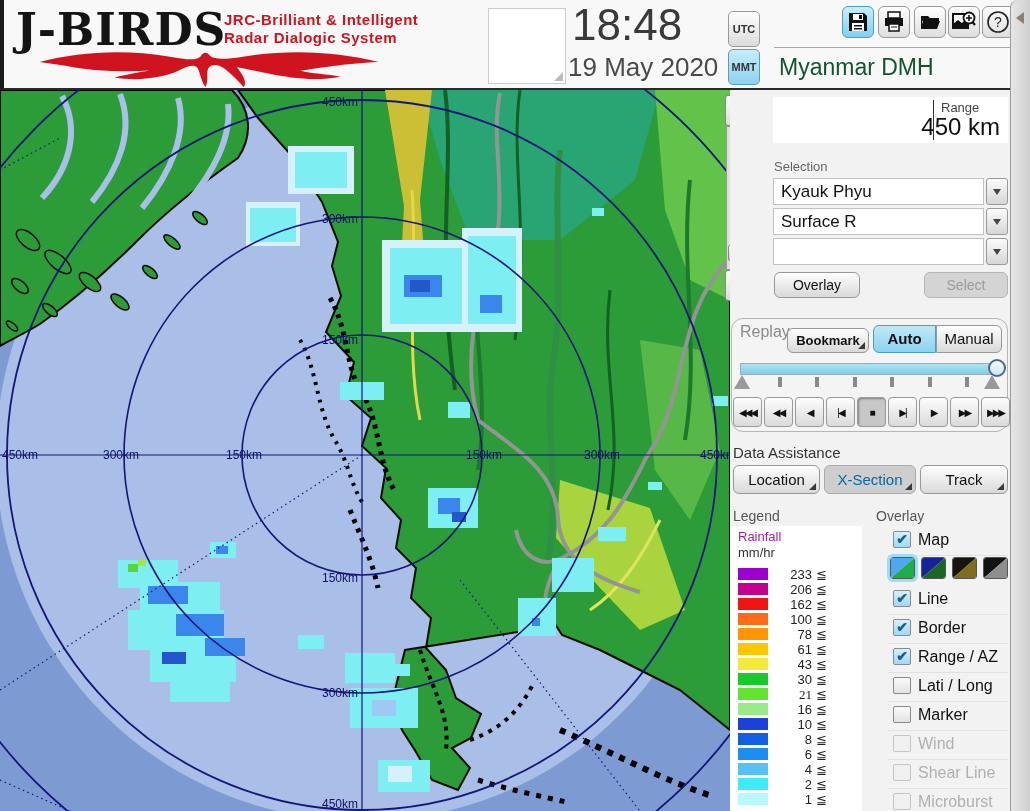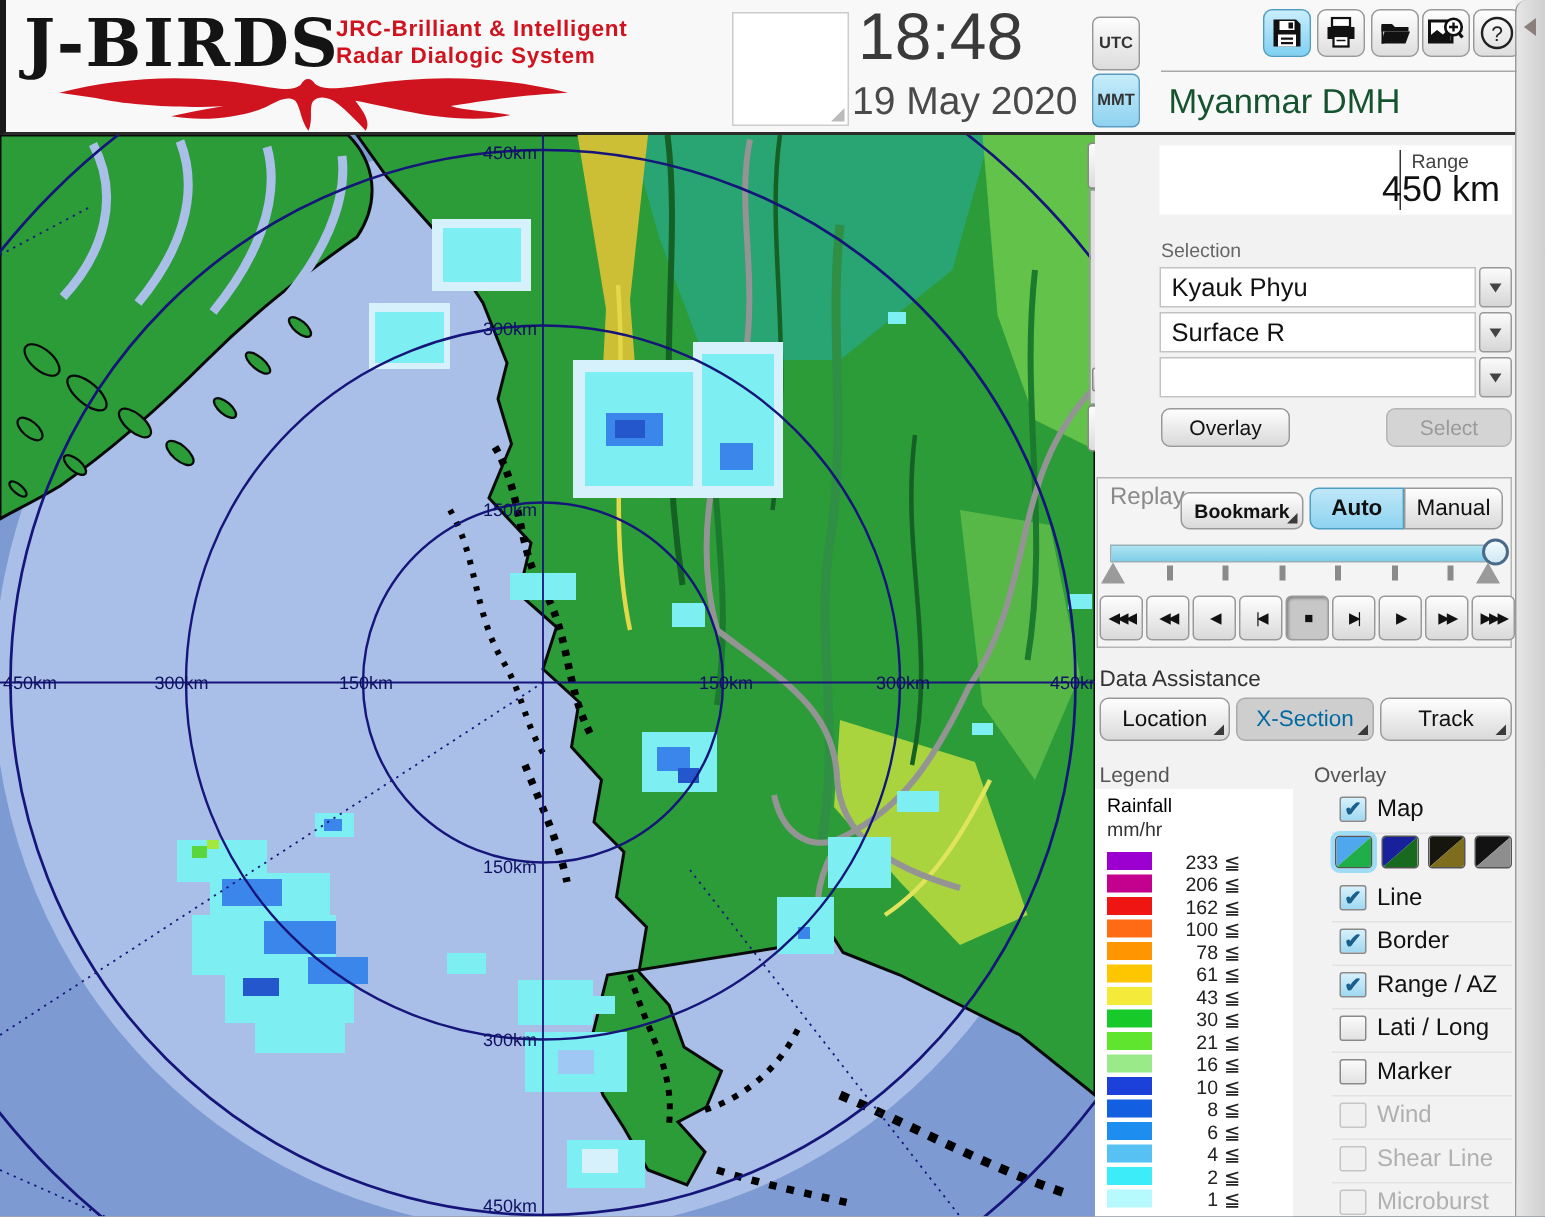--- a/index.html
+++ b/index.html
@@ -68,21 +68,21 @@
   .dd-arrow { width:0; height:0; border-left:4px solid transparent;
     border-right:4px solid transparent; border-top:6px solid #444; }
 
   .btn { border:1px solid #999; border-radius:6px; background:linear-gradient(#fefefe,#d9d9d9);
     font-size:14px; color:#111; text-align:center; cursor:pointer; position:absolute; }
   .btn.disabled { background:#d4d4d4; color:#9a9a9a; border-color:#b5b5b5; cursor:default; }
   #btn-previous { left:44px; top:182px; width:86px; height:26px; padding-top:4px; }
   #btn-select  { left:194px; top:182px; width:84px; height:26px; padding-top:4px; }
 
   #replay-box { position:absolute; left:1px; top:228px; width:277px; height:114px;
-    border:1px solid #b5b5b5; border-radius:0; background:#f4f4f4; }
+    border:1px solid #b5b5b5; border-radius:12px; background:#f4f4f4; }
   #replay-label { position:absolute; left:8px; top:4px; font-size:16px; color:#8a8a8a; }
   #btn-bookmark { left:55px; top:9px; width:82px; height:25px; font-size:13px;
     font-weight:bold; padding-top:4px; }
   .fold { position:absolute; right:3px; bottom:3px; width:0; height:0;
     border-left:7px solid transparent; border-bottom:7px solid #3a3a3a; }
   #btn-auto { left:141px; top:6px; width:63px; height:28px; font-size:15px; font-weight:bold;
     padding-top:4px; background:linear-gradient(#bfe8f8,#8ed3f0); border-color:#4d9dc4;
     border-radius:6px 0 0 6px; }
   #btn-manual { left:204px; top:6px; width:66px; height:28px; font-size:15px;
     padding-top:4px; border-radius:0 6px 6px 0; }
@@ -102,21 +102,21 @@
 
   #da-label { position:absolute; left:3px; top:354px; font-size:15px; color:#333; }
   #btn-location { left:3px; top:375px; width:87px; height:29px; font-size:15px; padding-top:5px; }
   #btn-xsection { left:94px; top:375px; width:92px; height:29px; font-size:15px; padding-top:5px;
     background:#cecece; color:#0369a1; border-color:#aaa; }
   #btn-track { left:190px; top:375px; width:88px; height:29px; font-size:15px; padding-top:5px; }
 
   #legend-label { position:absolute; left:3px; top:418px; font-size:14px; color:#555; }
   #overlay-label { position:absolute; left:146px; top:418px; font-size:14px; color:#555; }
   #legend-bg { position:absolute; left:0; top:436px; width:132px; height:285px; background:#fff; }
-  #legend-title1 { position:absolute; left:8px; top:3px; font-size:13px; color:#000000; }
+  #legend-title1 { position:absolute; left:8px; top:3px; font-size:13px; color:#a21caf; }
   #legend-title2 { position:absolute; left:8px; top:19px; font-size:13px; color:#333; }
   .lg-row { position:absolute; left:0; height:15px; width:132px; }
   .lg-swatch { position:absolute; left:8px; top:1px; width:30px; height:12px; }
   .lg-val { position:absolute; left:38px; top:0px; width:44px; font-size:13px;
     color:#222; text-align:right; }
   .lg-lte { position:absolute; left:86px; top:0px; font-size:13px; color:#222; }
 
   .ov-row { position:absolute; left:158px; width:120px; height:28px;
     border-bottom:1px solid #e2e2e2; }
   .ov-cb { position:absolute; left:5px; top:3px; width:18px; height:17px;
@@ -503,21 +503,21 @@
       <div class="lg-row" style="top:131px;">
           <div class="lg-swatch" style="background-color: rgb(243, 234, 57);"></div>
           <div class="lg-val">43</div>
           <div class="lg-lte">≦</div>
         </div>
       <div class="lg-row" style="top:146px;">
           <div class="lg-swatch" style="background-color: rgb(23, 202, 42);"></div>
           <div class="lg-val">30</div>
           <div class="lg-lte">≦</div>
         </div>
-      <div class="lg-row" style="top:161px;">
+      <div class="lg-row" style="top:161px;font-family:Liberation Serif, serif;">
           <div class="lg-swatch" style="background-color: rgb(96, 229, 47);"></div>
           <div class="lg-val">21</div>
           <div class="lg-lte">≦</div>
         </div>
       <div class="lg-row" style="top:176px;">
           <div class="lg-swatch" style="background-color: rgb(154, 234, 138);"></div>
           <div class="lg-val">16</div>
           <div class="lg-lte">≦</div>
         </div>
       <div class="lg-row" style="top:191px;">

